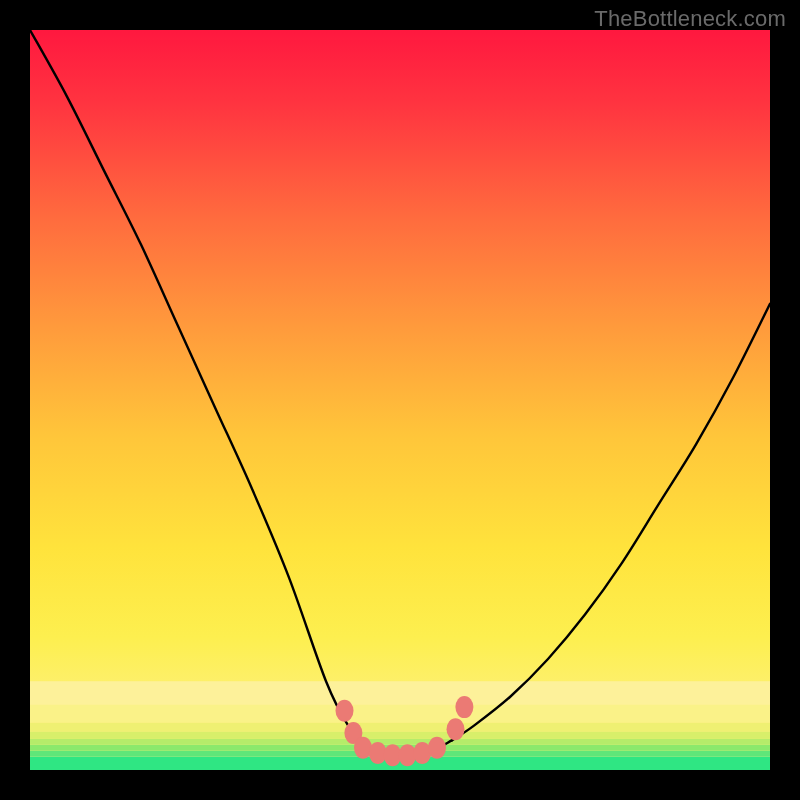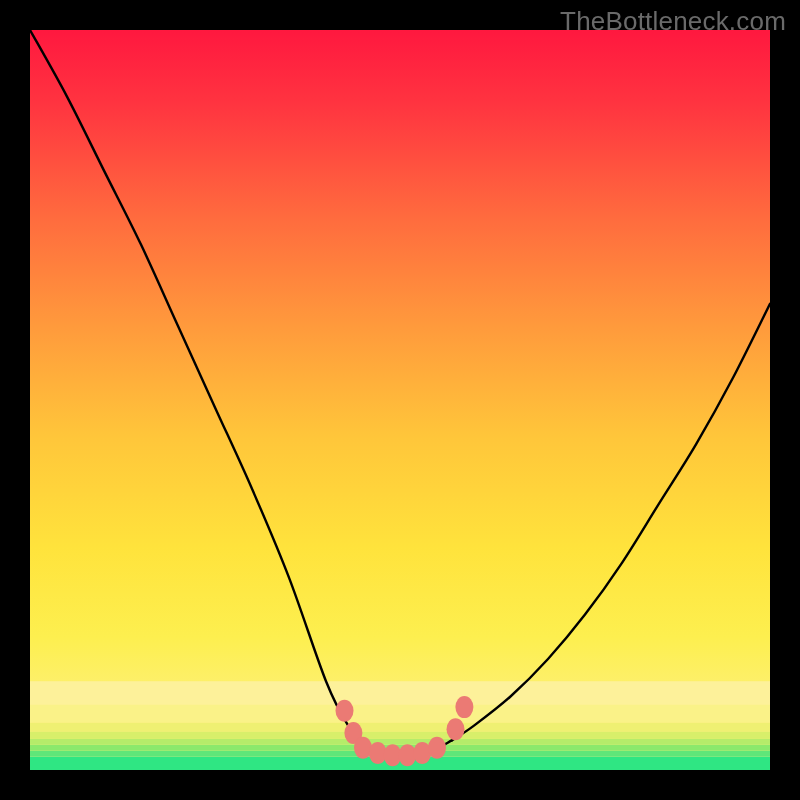--- a/index.html
+++ b/index.html
@@ -25,21 +25,21 @@
     top: 30px;
     width: 740px;
     height: 740px;
     overflow: hidden;
   }
   .watermark {
     position: absolute;
     top: 6px;
     right: 14px;
     color: #6a6a6a;
-    font-size: 26px;
+    font-size: 22px;
     font-weight: 500;
     letter-spacing: 0.2px;
   }
   svg {
     display: block;
   }
 </style>
 </head>
 <body>
 

